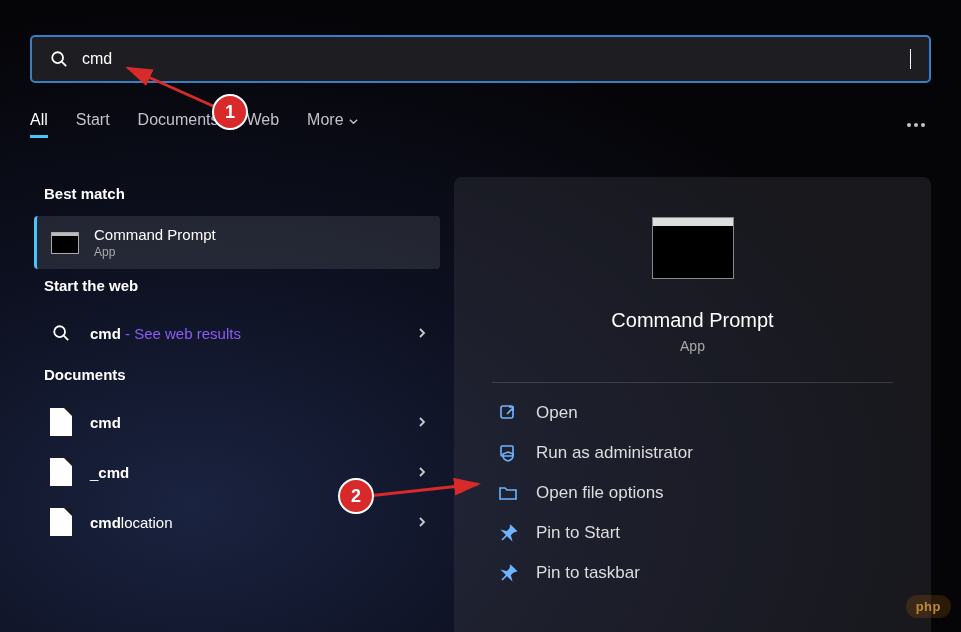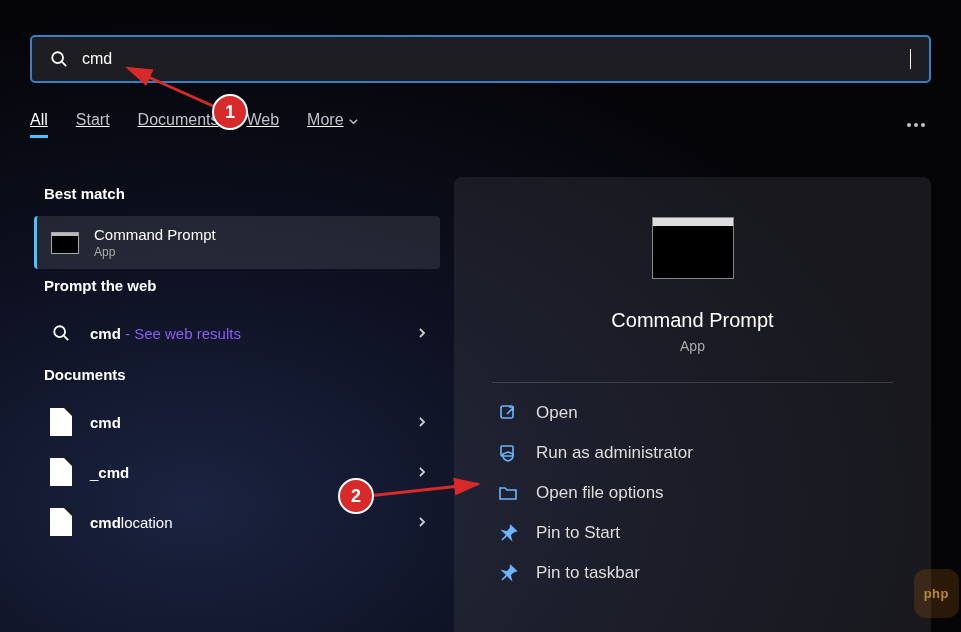--- a/index.html
+++ b/index.html
@@ -13,21 +13,21 @@
       height: 48px; border: 2px solid #3a7fc4; border-radius: 5px;
       background: #1e1e22; display: flex; align-items: center; padding: 0 18px;
     }
     .search-box .icon { width: 18px; height: 18px; margin-right: 14px; flex-shrink:0; }
     .search-box input {
       flex: 1; background: transparent; border: none; outline: none;
       color: #fff; font-size: 16px;
     }
     .caret { width:1px; height:20px; background:#fff; margin-left:-1px; }
     .tab-row { display: flex; align-items: center; margin-top: 28px; }
-    .tabs { display: flex; gap: 28px; flex:1;text-decoration:underline; }
+    .tabs { display: flex; gap: 28px; flex:1; }
     .tab { font-size: 16px; color: #c2c2c8; cursor: pointer; padding-bottom:6px; }
     .tab.active { color:#fff; border-bottom: 3px solid #4cc2ff; }
     .tab.more svg { vertical-align: -2px; margin-left:4px; }
     .more-dots { display:flex; gap:3px; padding:6px; }
     .more-dots span { width:4px; height:4px; border-radius:50%; background:#c2c2c8; }
 
     .content { display:flex; gap:14px; margin-top:39px; align-items:flex-start; }
     .left { flex: 0 0 410px; }
     .right {
       flex: 1; background: rgba(60,60,70,0.35); border-radius: 8px;
@@ -82,22 +82,22 @@
 
     
     .ann { position:absolute; pointer-events:none; }
     .badge {
       width:36px; height:36px; border-radius:50%; background:#d82a2a;
       border:2px solid #fff; display:flex; align-items:center; justify-content:center;
       color:#fff; font-weight:600; font-size:18px;
     }
     .arrow-svg { position:absolute; top:0; left:0; width:961px; height:632px; }
     .watermark {
-      position:absolute; right:2px; bottom:14px; font-size:13px; font-weight:700;
-      color:#b83; background:rgba(255,140,0,.15); padding:17px 10px; border-radius:12px;
+      position:absolute; right:10px; bottom:14px; font-size:13px; font-weight:700;
+      color:#b83; background:rgba(255,140,0,.15); padding:4px 10px; border-radius:12px;
       letter-spacing:.5px;
     }
   </style>
 </head>
 <body>
 
 <div class="menu-wrap">
   <div class="search-box">
     <svg class="icon search-icon-glass" viewBox="0 0 20 20">
         <circle cx="8.5" cy="8.5" r="6"></circle>
@@ -130,21 +130,21 @@
       <div class="result-item best-match">
         <div class="icon-wrap">
             <div class="cmd-icon"></div>
           </div>
         <div class="text">
           <div class="name">Command Prompt</div>
           <div class="sub">App</div>
         </div>
       </div>
 
-      <div class="section-title">Prompt the web</div>
+      <div class="section-title">Start the web</div>
       <div class="result-item">
         <div class="icon-wrap">
             <svg class="search-icon-glass" width="18" height="18" viewBox="0 0 20 20">
               <circle cx="8.5" cy="8.5" r="6"></circle>
               <line x1="13" y1="13" x2="18" y2="18"></line>
             </svg>
           </div>
         <div class="text">
           <div class="name"><span class="bold">cmd</span><span style="color:#8b5cf6"> - See web results</span></div>
         </div>

